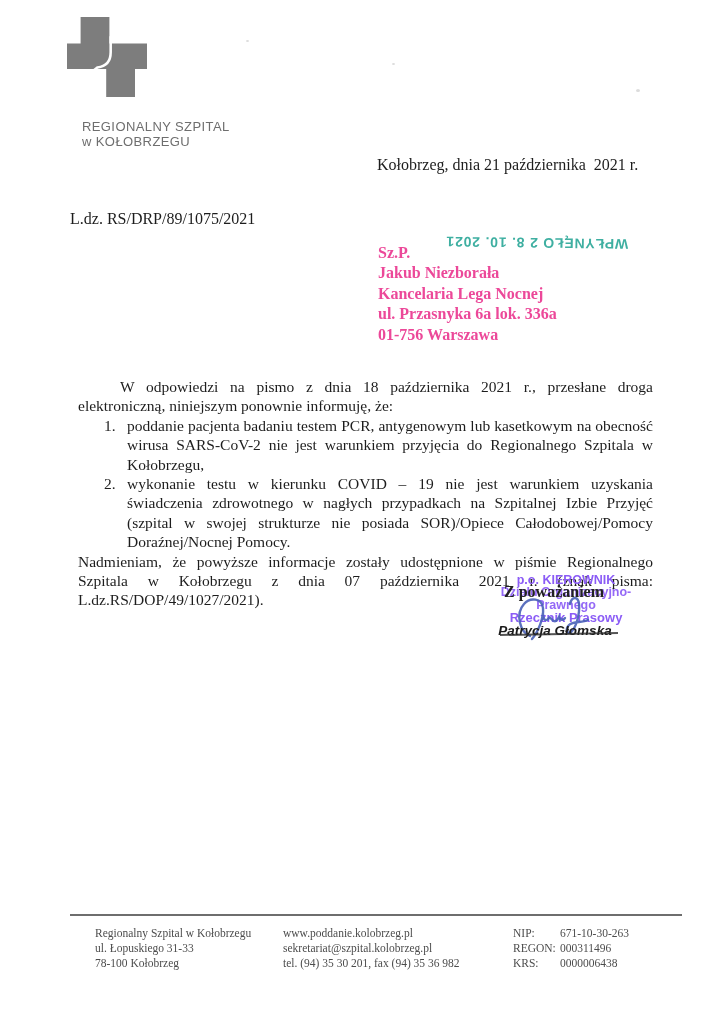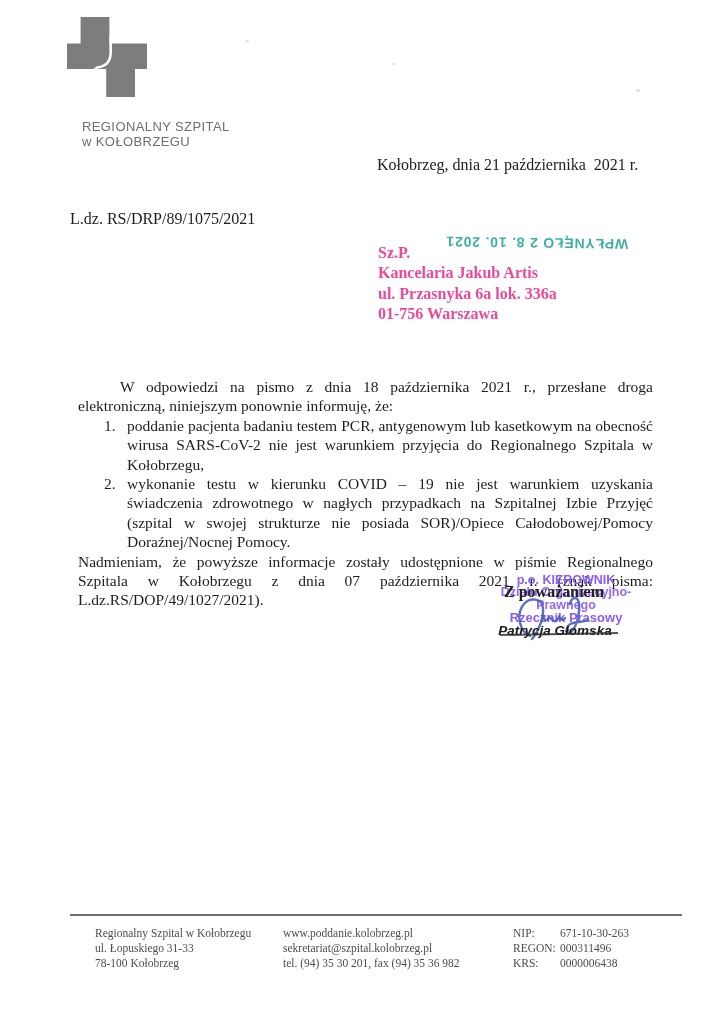--- a/index.html
+++ b/index.html
@@ -91,21 +91,22 @@
   <div class="speck" style="left:392px;top:63px;width:3px;height:2px;"></div>
   <div class="speck" style="left:636px;top:89px;width:4px;height:3px;"></div>
   <div class="speck" style="left:246px;top:40px;width:3px;height:2px;"></div>
 
   <div class="date-line">Kołobrzeg, dnia 21 października  2021 r.</div>
   <div class="ref-line">L.dz. RS/DRP/89/1075/2021</div>
   <div class="received-stamp">WPŁYNĘŁO 2 8. 10. 2021</div>
 
   <div class="recipient">
     <div>Sz.P.</div>
-    <div>Kancelaria Jakub Artis</div>
+    <div>Jakub Niezborała</div>
+    <div>Kancelaria Lega Nocnej</div>
     <div>ul. Przasnyka 6a lok. 336a</div>
     <div>01-756 Warszawa</div>
   </div>
 
   <div class="body-text">
     <p class="p-indent">W odpowiedzi  na pismo  z dnia 18 października 2021 r., przesłane droga elektroniczną, niniejszym ponownie informuję, że:</p>
     <ol class="num-list">
       <li>
         <span class="num">1.</span>
         <span>poddanie pacjenta badaniu testem PCR, antygenowym lub kasetkowym na obecność wirusa SARS-CoV-2 nie jest warunkiem przyjęcia do Regionalnego Szpitala w Kołobrzegu,</span>

